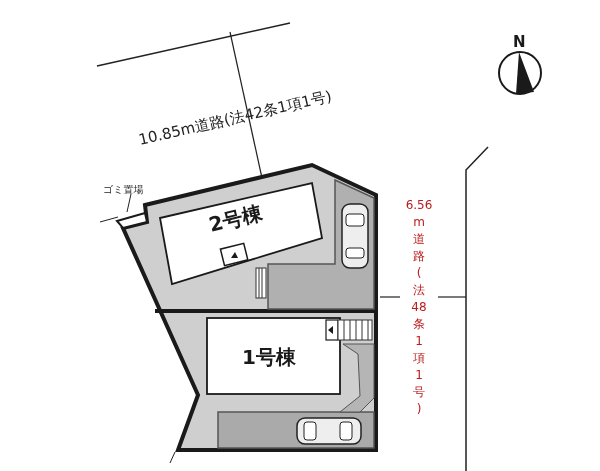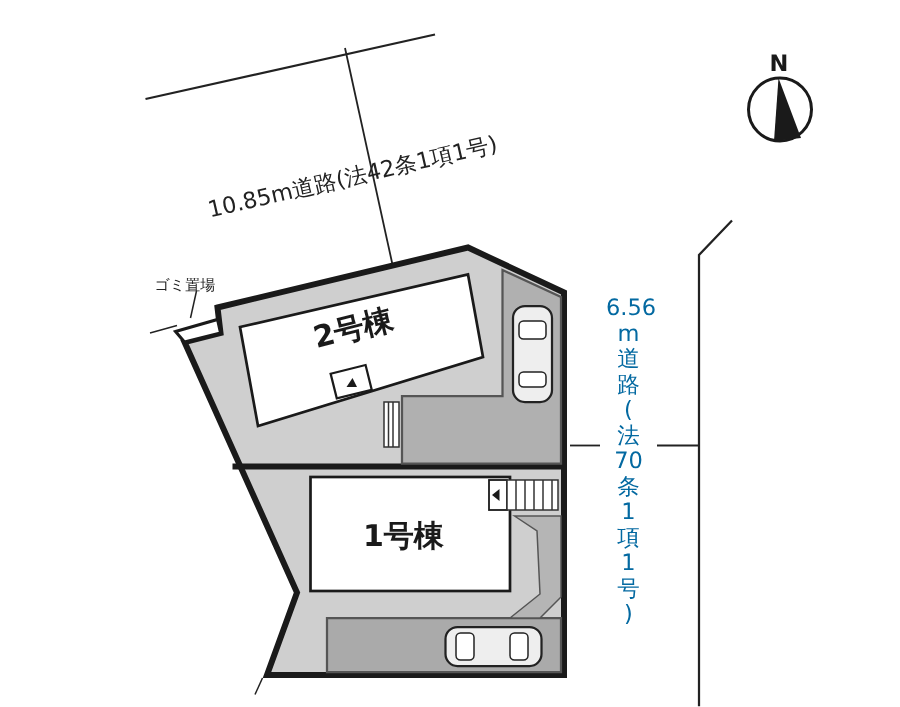--- a/index.html
+++ b/index.html
@@ -1,22 +1,22 @@
 <!DOCTYPE html>
 <html><head>
 <meta charset="utf-8">
 <style>
   html, body { margin:0; padding:0; background:#ffffff; }
   body { width:600px; height:471px; position:relative; overflow:hidden;
          font-family:"DejaVu Sans", sans-serif; }
   svg { position:absolute; left:0; top:0; }
   .lbl { font-family:"DejaVu Sans", sans-serif; fill:#222; }
   .bld { font-family:"DejaVu Sans", sans-serif; font-weight:bold; fill:#1a1a1a; }
-  .vtext { position:absolute; font-family:"DejaVu Sans", sans-serif; font-size:15px;
-           color:#0369a1; line-height:17px; text-align:center; width:30px; }
+  .vtext { position:absolute; font-family:"DejaVu Sans", sans-serif; font-size:12px;
+           color:#b91c1c; line-height:17px; text-align:center; width:30px; }
 </style>
 </head>
 <body>
 
 <svg width="600" height="471" viewBox="0 0 600 471">
 
   <line x1="97" y1="66" x2="290" y2="23" stroke="#222" stroke-width="1.5"></line>
 
   <line x1="230" y1="32" x2="262" y2="178" stroke="#222" stroke-width="1.2"></line>
 
@@ -88,20 +88,20 @@
   <text class="bld" font-size="20" x="242" y="364">1号棟</text>
 </svg>
 
 <div class="vtext" style="left:404px; top:197px;">
   <div>6.56</div>
   <div>m</div>
   <div>道</div>
   <div>路</div>
   <div>(</div>
   <div>法</div>
-  <div>70</div>
+  <div>48</div>
   <div>条</div>
   <div>1</div>
   <div>項</div>
   <div>1</div>
   <div>号</div>
   <div>)</div>
 </div>
 
 </body></html>

